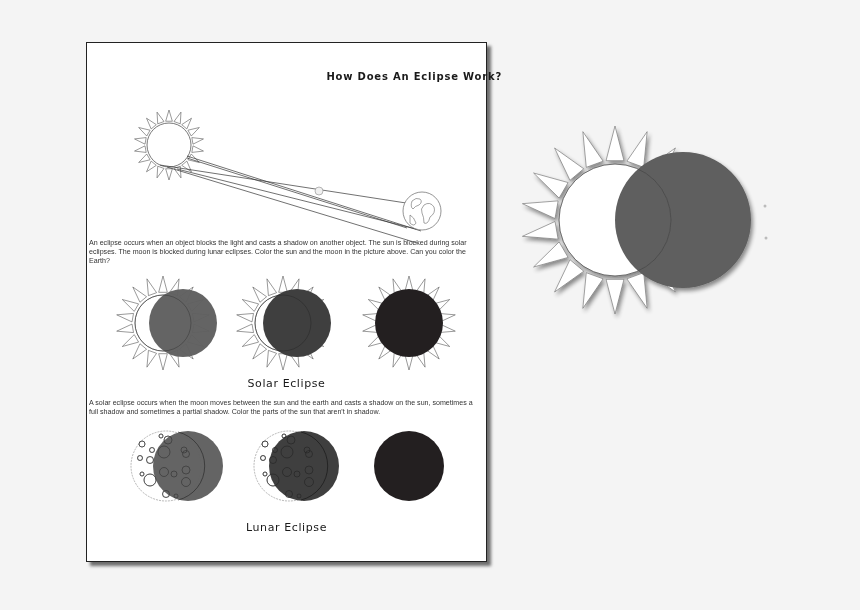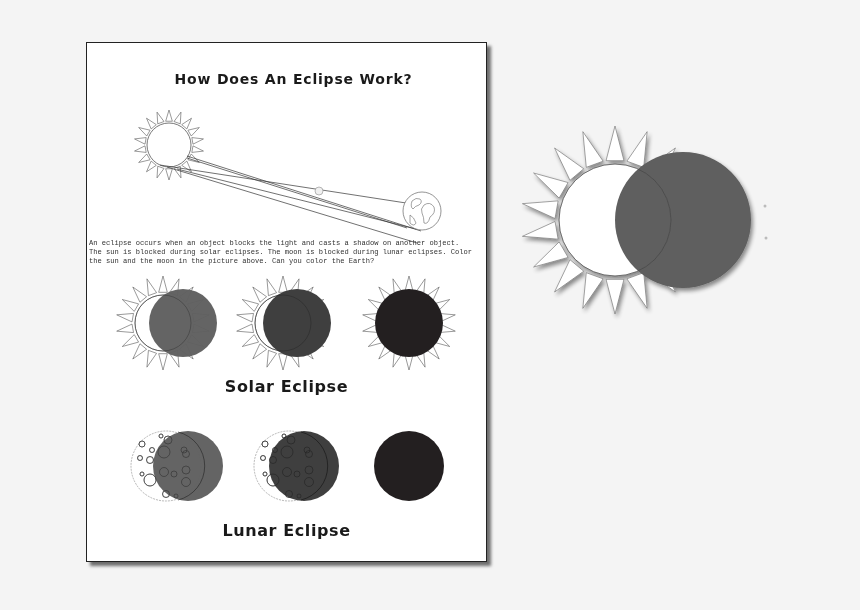--- a/index.html
+++ b/index.html
@@ -1,24 +1,24 @@
 <!DOCTYPE html>
 <html><head>
 <meta charset="utf-8">
 <style>
   html, body { margin:0; padding:0; }
   body { width:860px; height:610px; background:#f4f4f4; position:relative; overflow:hidden;
          font-family:"DejaVu Sans", sans-serif; }
   .page { position:absolute; left:86px; top:42px; width:399px; height:518px; background:#fff;
           border:1.5px solid #222; box-shadow:4px 4px 3px rgba(0,0,0,0.55); }
-  .title { position:absolute; left:7px; top:28px; width:100%; text-align:center;
-           font-family:"DejaVu Sans", sans-serif; font-weight:bold; font-size:14px; letter-spacing:0.8px; color:#1a1a1a; }
+  .title { position:absolute; left:16px; top:28px; width:100%; text-align:right;
+           font-family:"DejaVu Sans", sans-serif; font-weight:bold; font-size:10px; letter-spacing:0.8px; color:#1a1a1a; }
   .para { position:absolute; left:2px; width:386px; font-size:7.1px; line-height:8.9px; color:#333;
-          font-family:Liberation Mono, monospace; }
-  .heading { position:absolute; left:0; width:100%; text-align:center; font-weight:bold; font-size:16px;
+          font-family:Liberation Sans, sans-serif; }
+  .heading { position:absolute; left:0; width:100%; text-align:center; font-weight:normal; font-size:11px;
              letter-spacing:0.6px; color:#1a1a1a; font-family:"DejaVu Sans", sans-serif; }
   svg { position:absolute; overflow:visible; }
 </style>
 </head>
 <body>
 
 <div class="page">
   <div class="title">How Does An Eclipse Work?</div>
 
   <svg style="left:0;top:0;" width="399" height="518">
@@ -133,20 +133,21 @@
           <polygon points="-30.981517731516398,-1.0703079237934283 -46.285964391573785,-8.161464350345712 -29.47917046255217,-9.590542677022595"></polygon>
           <polygon points="-28.7470367235553,-11.602063592937371 -40.703193977868615,-23.500000000000004 -24.421200169583965,-19.09463228965439"></polygon>
           <polygon points="-23.045238825656483,-20.73443916455073 -30.211017655267355,-36.00408882659196 -16.417672717635114,-26.2956274413945"></polygon>
           <polygon points="-14.563845013881307,-27.36593536518795 -16.07494673630646,-44.165553176937685 -6.433931636895724,-30.32498184157333"></polygon>
         </g>
       <circle r="34" fill="#231f20"></circle>
     </g>
   </svg>
 
   <div class="heading" style="top:334px;">Solar Eclipse</div>
+  <div class="para" style="top:356px;">A solar eclipse occurs when the moon moves between the sun and the earth and casts a shadow on the sun, sometimes a full shadow and sometimes a partial shadow. Color the parts of the sun that aren't in shadow.</div>
 
   <svg style="left:0;top:0;" width="399" height="518">
     <g transform="translate(79,423)">
       <circle r="35" fill="#fff" stroke="#888" stroke-width="0.6" stroke-dasharray="2,1"></circle>
       <g class="craters" fill="none" stroke="#444" stroke-width="0.6">
           <circle cx="-24" cy="-22" r="3"></circle>
           <circle cx="-14" cy="-16" r="2.5"></circle>
           <circle cx="-26" cy="-8" r="2.5"></circle>
           <circle cx="-16" cy="-6" r="3.5"></circle>
           <circle cx="-5" cy="-30" r="2"></circle>

